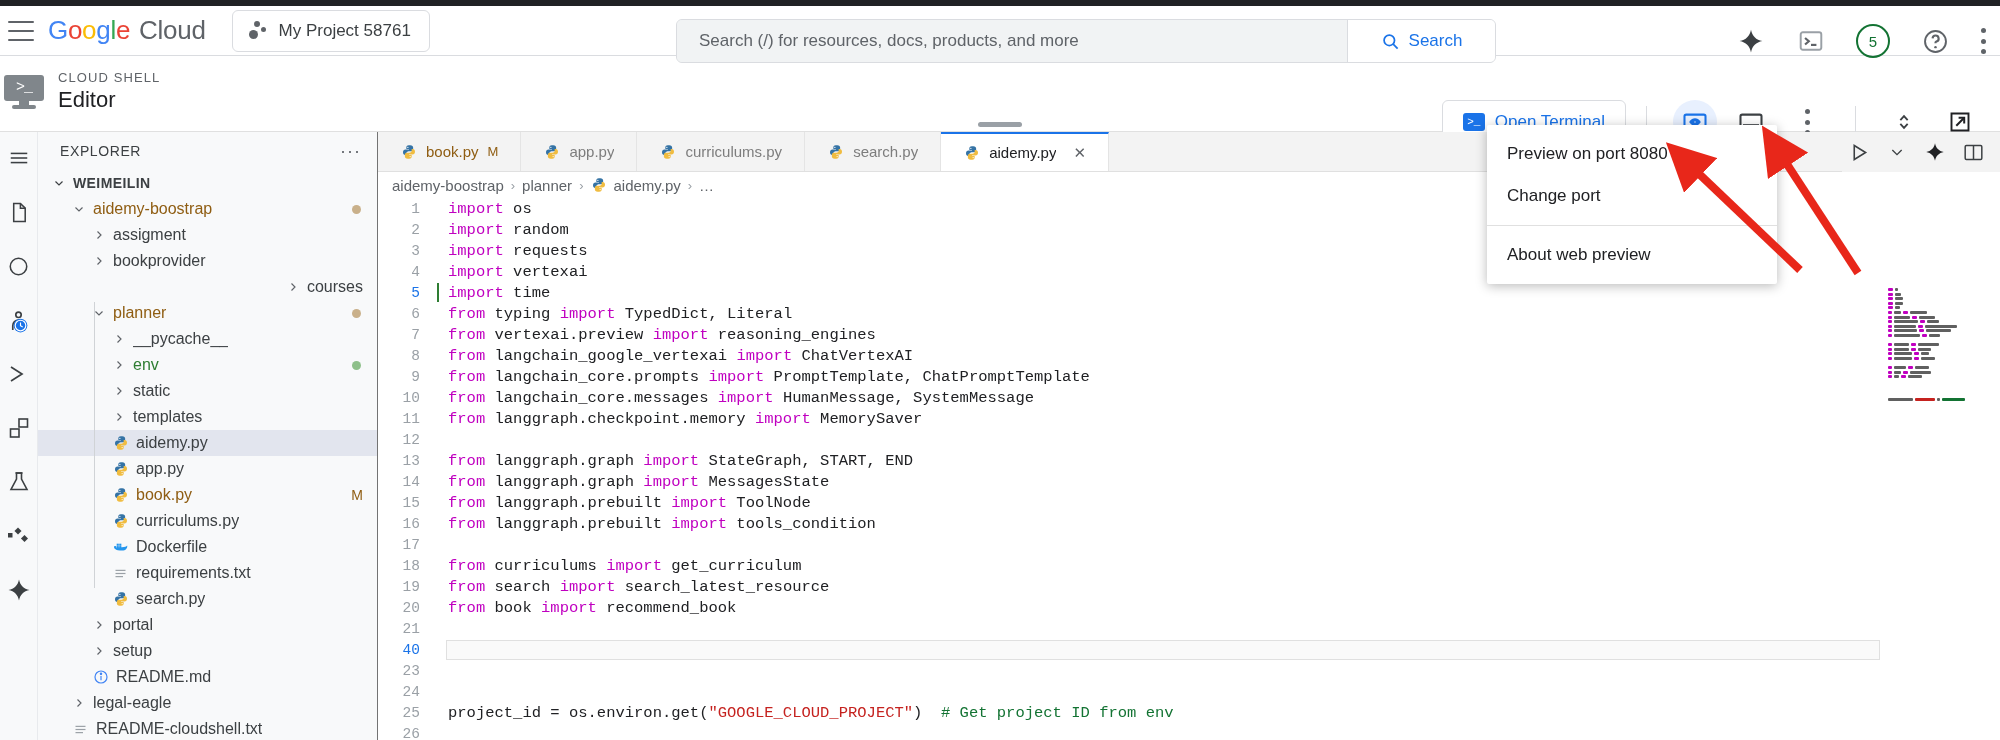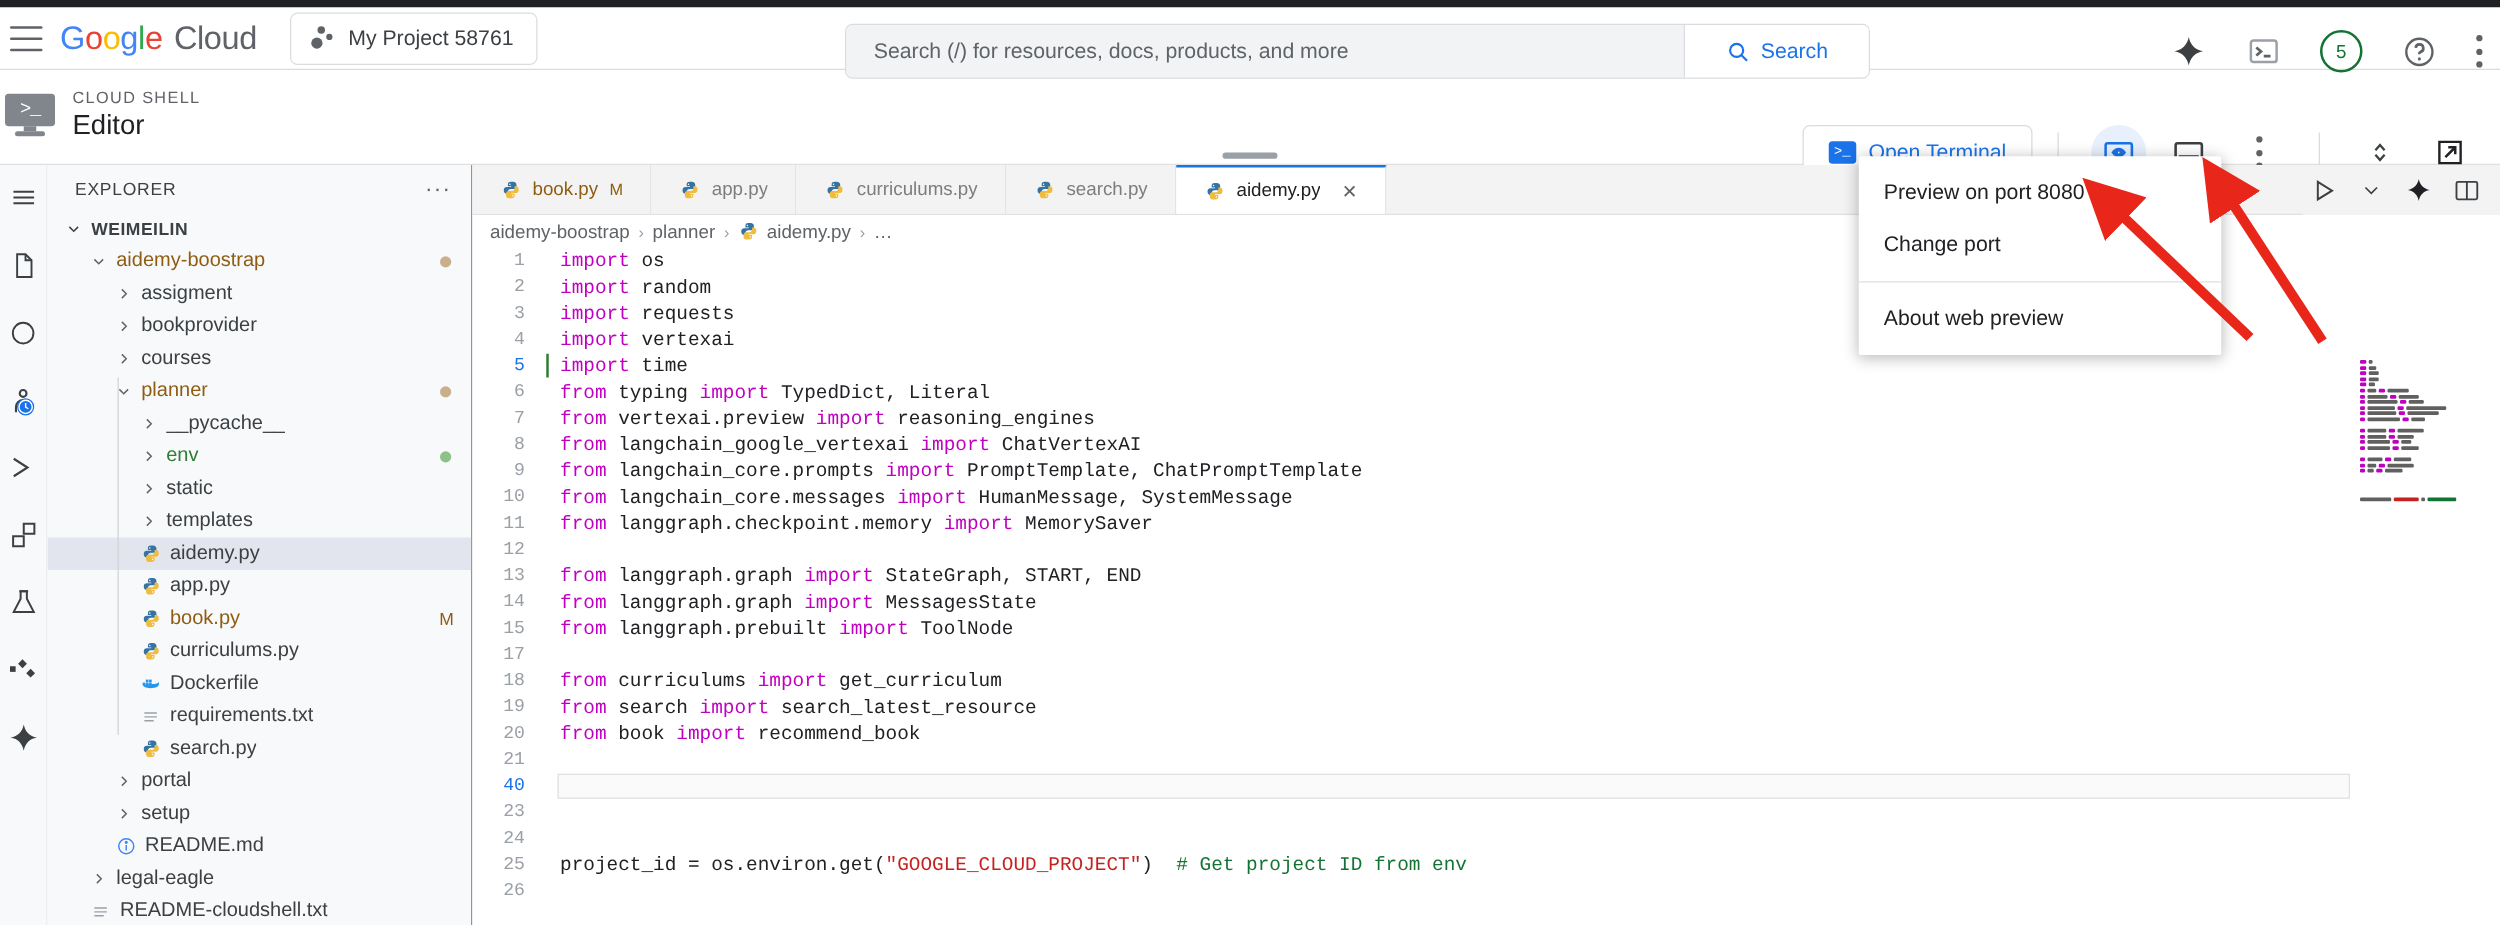--- a/index.html
+++ b/index.html
@@ -382,21 +382,21 @@
             <span class="lbl">assigment</span>
           </div>
           <div class="row" style="padding-left: 54px;">
             <span class="chev">
               <svg width="12" height="12" viewBox="0 0 24 24" fill="none" stroke="#5f6368" stroke-width="2.3">
                 <path d="M9 5 L16 12 L9 19"></path>
               </svg>
             </span>
             <span class="lbl">bookprovider</span>
           </div>
-          <div class="row" style="padding-left: 54px;">
+          <div class="row" style="padding-left: 54px; justify-content: flex-end;">
             <span class="chev">
               <svg width="12" height="12" viewBox="0 0 24 24" fill="none" stroke="#5f6368" stroke-width="2.3">
                 <path d="M9 5 L16 12 L9 19"></path>
               </svg>
             </span>
             <span class="lbl">courses</span>
           </div>
           <div class="row" style="padding-left: 54px;">
             <span class="chev">
               <svg width="12" height="12" viewBox="0 0 24 24" fill="none" stroke="#5f6368" stroke-width="2.3">
@@ -687,20 +687,21 @@
           <div class="cl"><span class="ln">6</span><span class="code"><span class="kw">from</span><span class="id"> typing </span><span class="kw">import</span><span class="id"> TypedDict, Literal</span></span></div>
           <div class="cl"><span class="ln">7</span><span class="code"><span class="kw">from</span><span class="id"> vertexai.preview </span><span class="kw">import</span><span class="id"> reasoning_engines</span></span></div>
           <div class="cl"><span class="ln">8</span><span class="code"><span class="kw">from</span><span class="id"> langchain_google_vertexai </span><span class="kw">import</span><span class="id"> ChatVertexAI</span></span></div>
           <div class="cl"><span class="ln">9</span><span class="code"><span class="kw">from</span><span class="id"> langchain_core.prompts </span><span class="kw">import</span><span class="id"> PromptTemplate, ChatPromptTemplate</span></span></div>
           <div class="cl"><span class="ln">10</span><span class="code"><span class="kw">from</span><span class="id"> langchain_core.messages </span><span class="kw">import</span><span class="id"> HumanMessage, SystemMessage</span></span></div>
           <div class="cl"><span class="ln">11</span><span class="code"><span class="kw">from</span><span class="id"> langgraph.checkpoint.memory </span><span class="kw">import</span><span class="id"> MemorySaver</span></span></div>
           <div class="cl"><span class="ln">12</span><span class="code"></span></div>
           <div class="cl"><span class="ln">13</span><span class="code"><span class="kw">from</span><span class="id"> langgraph.graph </span><span class="kw">import</span><span class="id"> StateGraph, START, END</span></span></div>
           <div class="cl"><span class="ln">14</span><span class="code"><span class="kw">from</span><span class="id"> langgraph.graph </span><span class="kw">import</span><span class="id"> MessagesState</span></span></div>
           <div class="cl"><span class="ln">15</span><span class="code"><span class="kw">from</span><span class="id"> langgraph.prebuilt </span><span class="kw">import</span><span class="id"> ToolNode</span></span></div>
+          <div class="cl"><span class="ln">16</span><span class="code"><span class="kw">from</span><span class="id"> langgraph.prebuilt </span><span class="kw">import</span><span class="id"> tools_condition</span></span></div>
           <div class="cl"><span class="ln">17</span><span class="code"></span></div>
           <div class="cl"><span class="ln">18</span><span class="code"><span class="kw">from</span><span class="id"> curriculums </span><span class="kw">import</span><span class="id"> get_curriculum</span></span></div>
           <div class="cl"><span class="ln">19</span><span class="code"><span class="kw">from</span><span class="id"> search </span><span class="kw">import</span><span class="id"> search_latest_resource</span></span></div>
           <div class="cl"><span class="ln">20</span><span class="code"><span class="kw">from</span><span class="id"> book </span><span class="kw">import</span><span class="id"> recommend_book</span></span></div>
           <div class="cl"><span class="ln">21</span><span class="code"></span></div>
           <div class="cl" style="position: relative;"><span class="ln cur">40</span><span class="code"></span><span class="hl-line"></span></div>
           <div class="cl"><span class="ln">23</span><span class="code"></span></div>
           <div class="cl"><span class="ln">24</span><span class="code"></span></div>
           <div class="cl"><span class="ln">25</span><span class="code"><span class="id">project_id = os.environ.get(</span><span class="str">"GOOGLE_CLOUD_PROJECT"</span><span class="id">)  </span><span class="cmt"># Get project ID from env</span></span></div>
           <div class="cl"><span class="ln">26</span><span class="code"></span></div>

